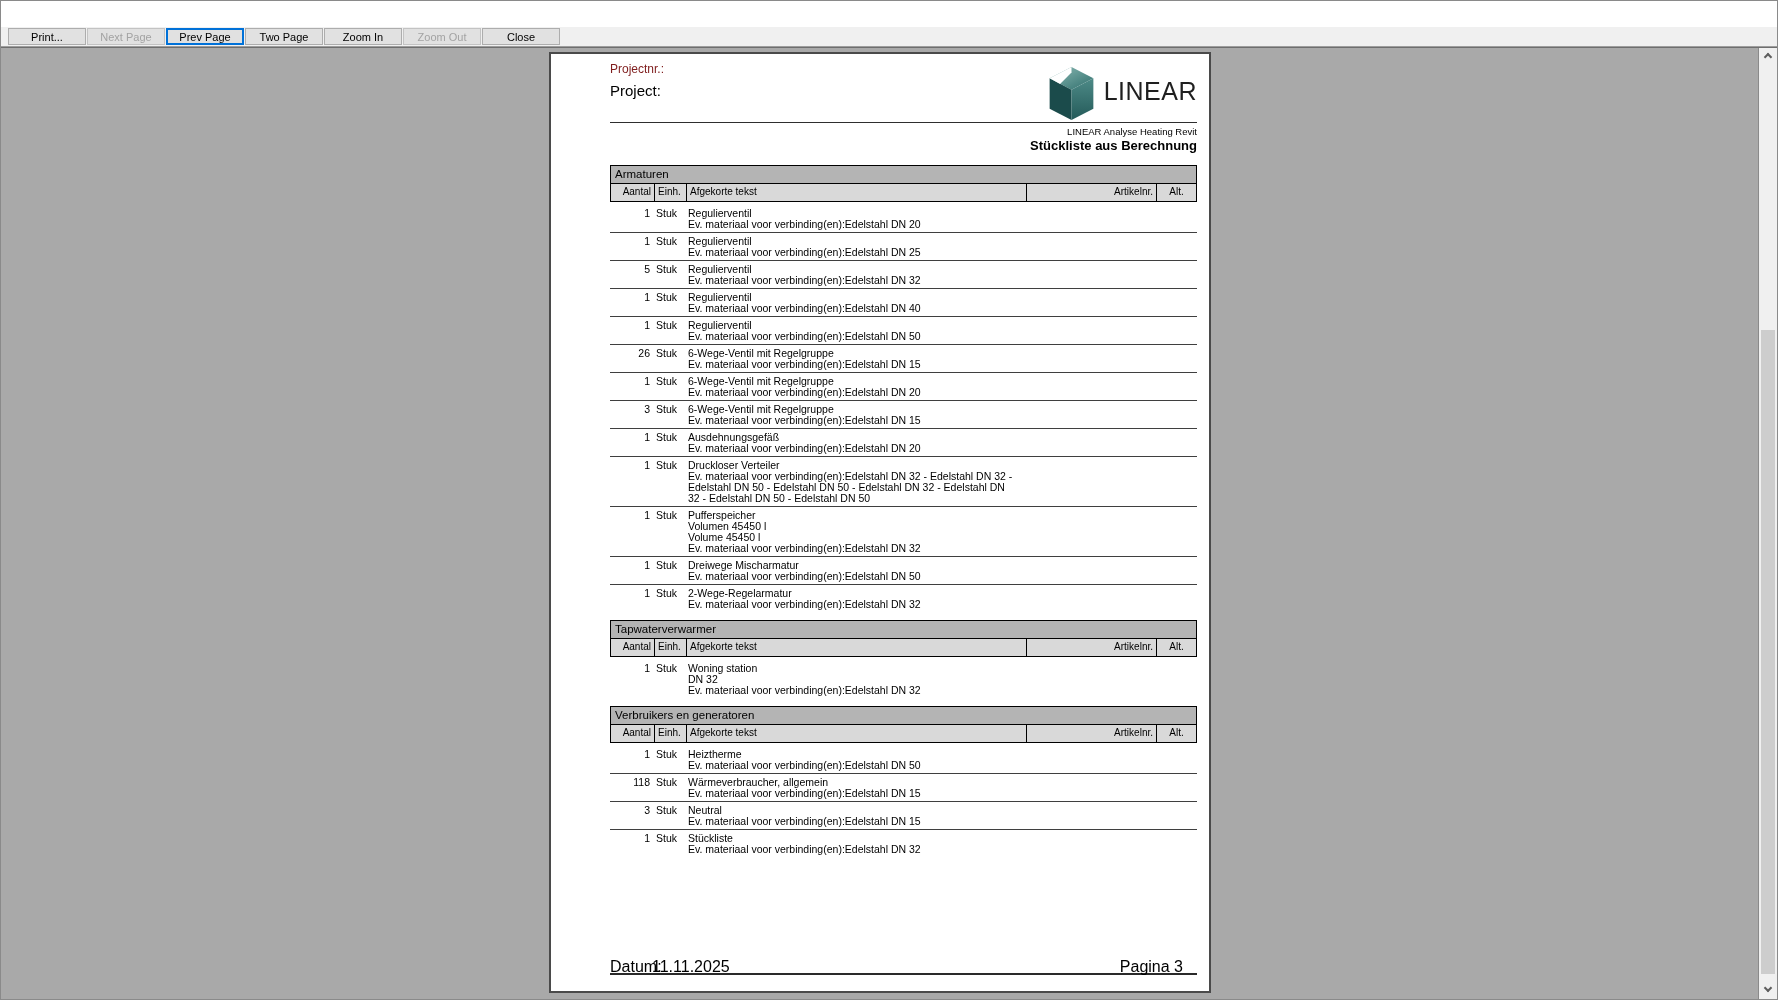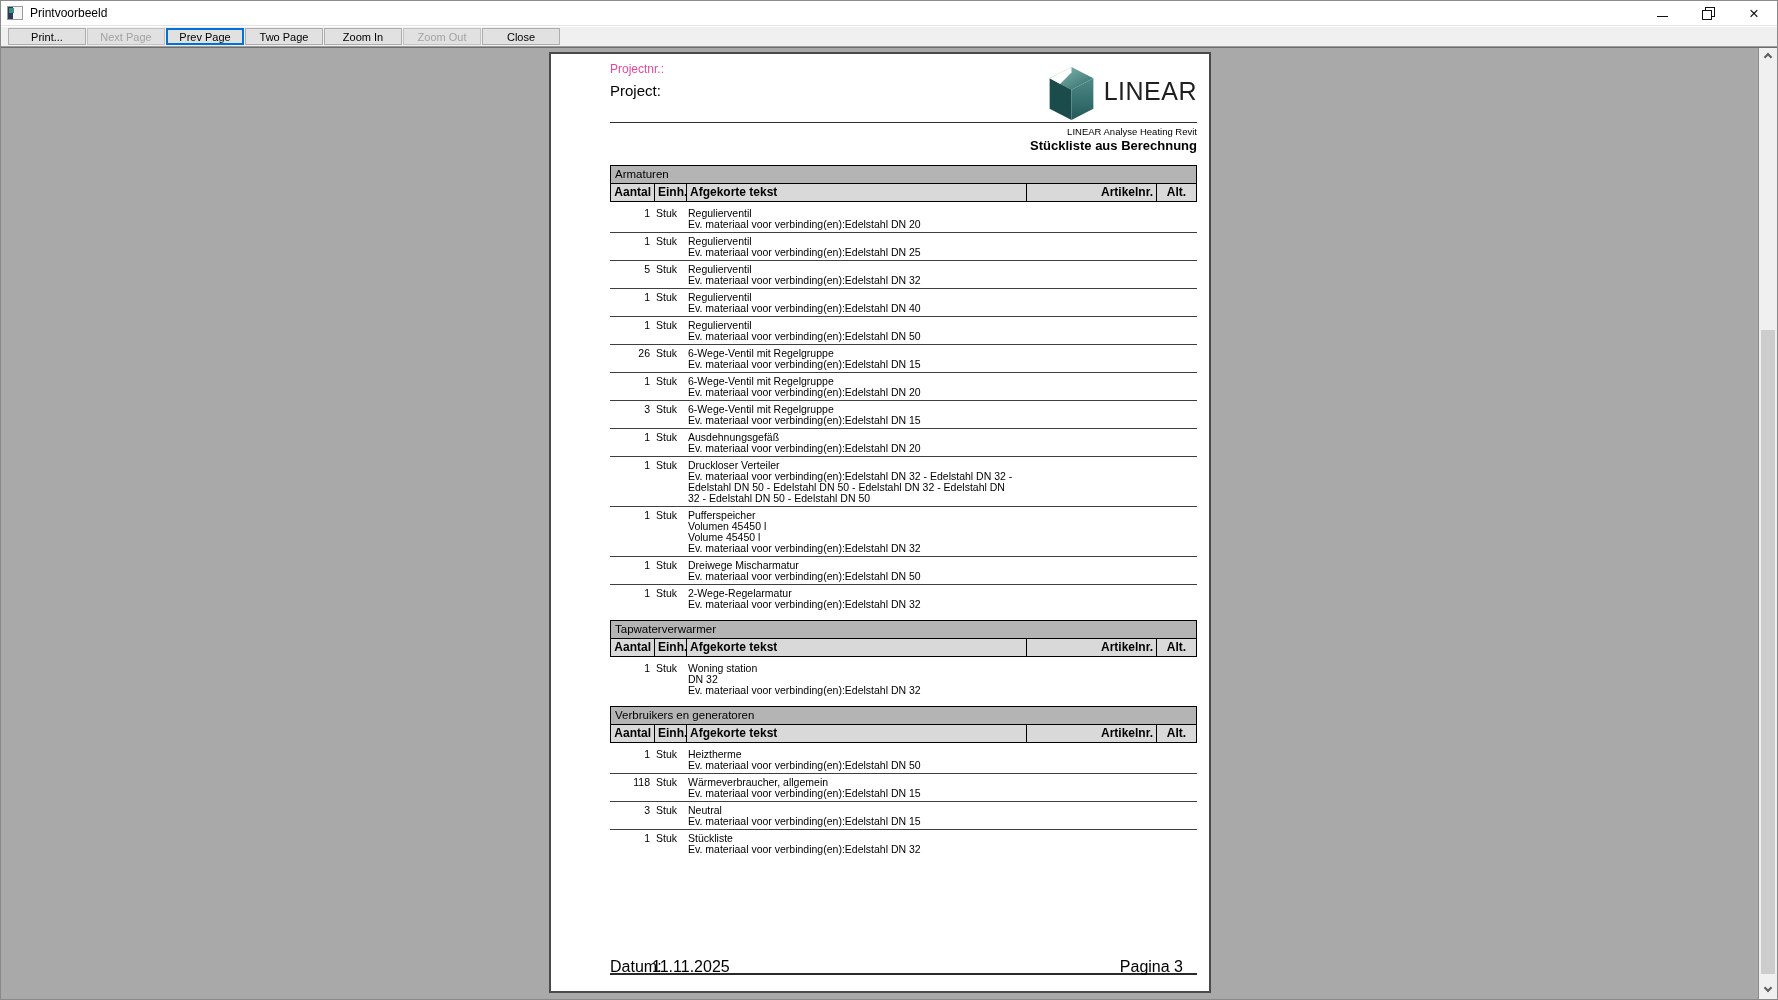--- a/index.html
+++ b/index.html
@@ -38,35 +38,35 @@
                border-left:1px solid #8a8a8a; }
   .sb-btn { position:absolute; left:0; width:18px; height:17px; }
   .sb-up { top:0; } .sb-down { bottom:0; }
   .chev { display:block; width:6px; height:6px; border-left:2px solid #5e5e5e; border-top:2px solid #5e5e5e; margin:6px auto 0; }
   .chev.up { transform:rotate(45deg); } .chev.down { transform:rotate(225deg); margin-top:3px; }
   .sb-thumb { position:absolute; left:2px; width:14px; top:282px; height:644px; background:#cdcdcd; }
 
   
   .page { position:absolute; left:548px; top:4px; width:662px; height:941px; background:#fff;
           border:2px solid #4a4a4a; }
-  .h-projectnr { position:absolute; left:59px; top:8px;  font-size:12px; color:#ec4899; }
+  .h-projectnr { position:absolute; left:59px; top:8px;  font-size:12px; color:#7f1d1d; }
   .h-project   { position:absolute; left:59px; top:28px; font-size:15px; color:#000; }
   .logo-cube { position:absolute; left:492px; top:11px; }
   .logo-word { position:absolute; right:12px; top:23px; font-size:25px; letter-spacing:0.5px; color:#1f1f1f; }
   .hdr-line { position:absolute; left:59px; width:587px; top:68px; border-top:1px solid #2e2e2e; }
   .hdr-app   { position:absolute; right:12px; top:72px; font-size:9.5px; color:#000; }
   .hdr-title { position:absolute; right:12px; top:84px; font-size:13px; font-weight:bold; color:#000; }
 
   .content { position:absolute; left:59px; top:111px; width:587px; }
   .section { margin-top:8px; }
   .section:first-child { margin-top:0; }
   .sec-title { background:#b4b4b4; border:1px solid #000; font-weight:normal; font-size:11.5px;
                padding:2px 4px 3px; color:#000; }
   .col-hdr { display:flex; background:#d9d9d9; border:1px solid #000; border-top:none; }
-  .ch { height:17px; line-height:16px; font-size:12px; border-left:1px solid #000; overflow:hidden;font-weight:bold; }
+  .ch { height:17px; line-height:16px; font-size:10px; border-left:1px solid #000; overflow:hidden; }
   .ch.c1 { width:43px; text-align:right; padding-right:3px; border-left:none; }
   .ch.c2 { width:32px; padding-left:3px; }
   .ch.c3 { flex:1; padding-left:3px; }
   .ch.c4 { width:130px; text-align:right; padding-right:3px; }
   .ch.c5 { width:40px; text-align:center; }
   .rows { margin-top:3px; font-size:10.5px; line-height:11px; color:#000; }
   .row { display:flex; padding:3px 0 2px; border-bottom:1px solid #3f3f3f; }
   .rows .row:last-child { border-bottom:none; }
   .r-qty  { width:43px; text-align:right; padding-right:3px; }
   .r-unit { width:32px; padding-left:3px; }
@@ -75,35 +75,20 @@
   .footer-rule { position:absolute; left:59px; width:587px; top:919px; border-top:2px solid #2a2a2a; }
   .footer { position:absolute; left:59px; width:587px; top:904px; font-size:16px; color:#000; }
   .f-datum-value { position:absolute; left:42px; }
   .f-page { position:absolute; right:14px; }
 </style>
 </head>
 <body>
 
 <div class="window">
 
-  <div class="titlebar">
-    <span class="app-icon"></span>
-    <span class="title">Printvoorbeeld</span>
-    <div class="win-controls">
-      <div class="wc">
-          <div class="glyph-min"></div>
-        </div>
-      <div class="wc">
-          <div class="glyph-restore"></div>
-        </div>
-      <div class="wc">
-          <span class="glyph-close">×</span>
-        </div>
-    </div>
-  </div>
 
   <div class="toolbar" id="toolbar">
       <button class="btn">Print...</button>
       <button class="btn disabled" disabled="">Next Page</button>
       <button class="btn focused">Prev Page</button>
       <button class="btn">Two Page</button>
       <button class="btn">Zoom In</button>
       <button class="btn disabled" disabled="">Zoom Out</button>
       <button class="btn">Close</button>
     </div>

